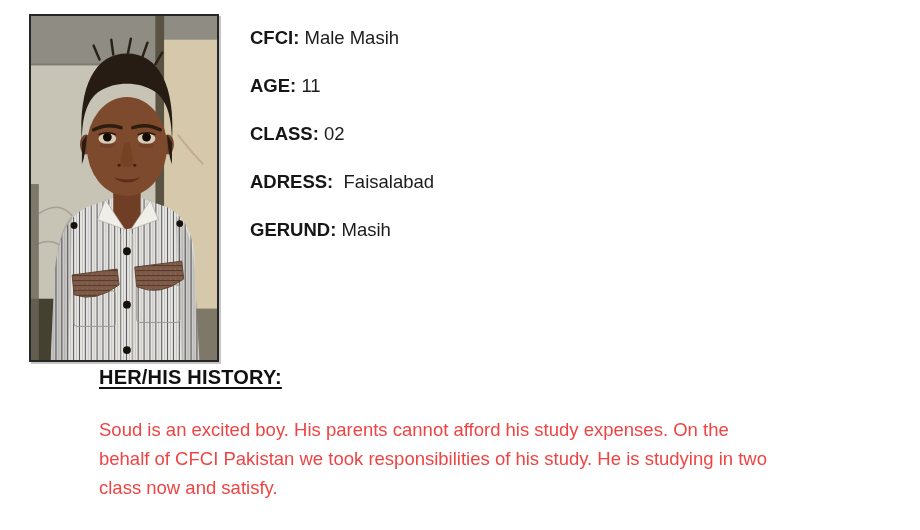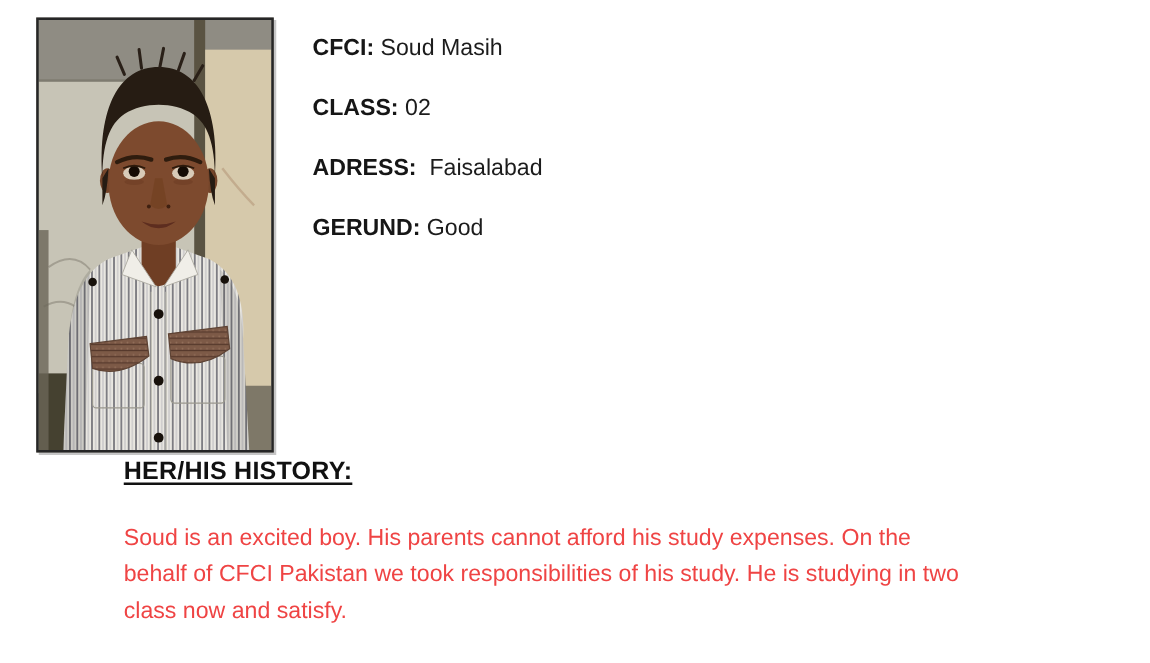--- a/index.html
+++ b/index.html
@@ -100,24 +100,25 @@
     <circle cx="44" cy="212" r="3.5" fill="#17110b"></circle>
     <circle cx="152" cy="210" r="3.5" fill="#17110b"></circle>
     <rect x="44" y="278" width="42" height="36" rx="3" fill="url(#stripes)" stroke="#9a988e" stroke-width="1"></rect>
     <path d="M42,262 L88,256 L90,272 Q66,290 44,282 Z" fill="url(#weave)" stroke="#5e4334" stroke-width="1"></path>
     <rect x="108" y="272" width="44" height="38" rx="3" fill="url(#stripes)" stroke="#9a988e" stroke-width="1"></rect>
     <path d="M106,254 L154,248 L156,266 Q132,284 108,274 Z" fill="url(#weave)" stroke="#5e4334" stroke-width="1"></path>
   </svg>
 </div>
 
 <div class="details">
-  <div class="detail-row"><span class="detail-label">CFCI:</span> <span class="detail-value">Soud Masih</span></div>
+  <div class="detail-row"><span class="detail-label">CFCI:</span> <span class="detail-value">Male Masih</span></div>
+  <div class="detail-row"><span class="detail-label">AGE:</span> <span class="detail-value">11</span></div>
   <div class="detail-row"><span class="detail-label">CLASS:</span> <span class="detail-value">02</span></div>
   <div class="detail-row"><span class="detail-label">ADRESS:</span> <span class="detail-value">&nbsp;Faisalabad</span></div>
-  <div class="detail-row"><span class="detail-label">GERUND:</span> <span class="detail-value">Good</span></div>
+  <div class="detail-row"><span class="detail-label">GERUND:</span> <span class="detail-value">Masih</span></div>
 </div>
 
 <div class="history-heading">HER/HIS HISTORY:</div>
 
 <div class="history-paragraph">
   <div class="history-line">Soud is an excited boy. His parents cannot afford his study expenses. On the</div>
   <div class="history-line">behalf of CFCI Pakistan we took responsibilities of his study. He is studying in two</div>
   <div class="history-line">class now and satisfy.</div>
 </div>
 

